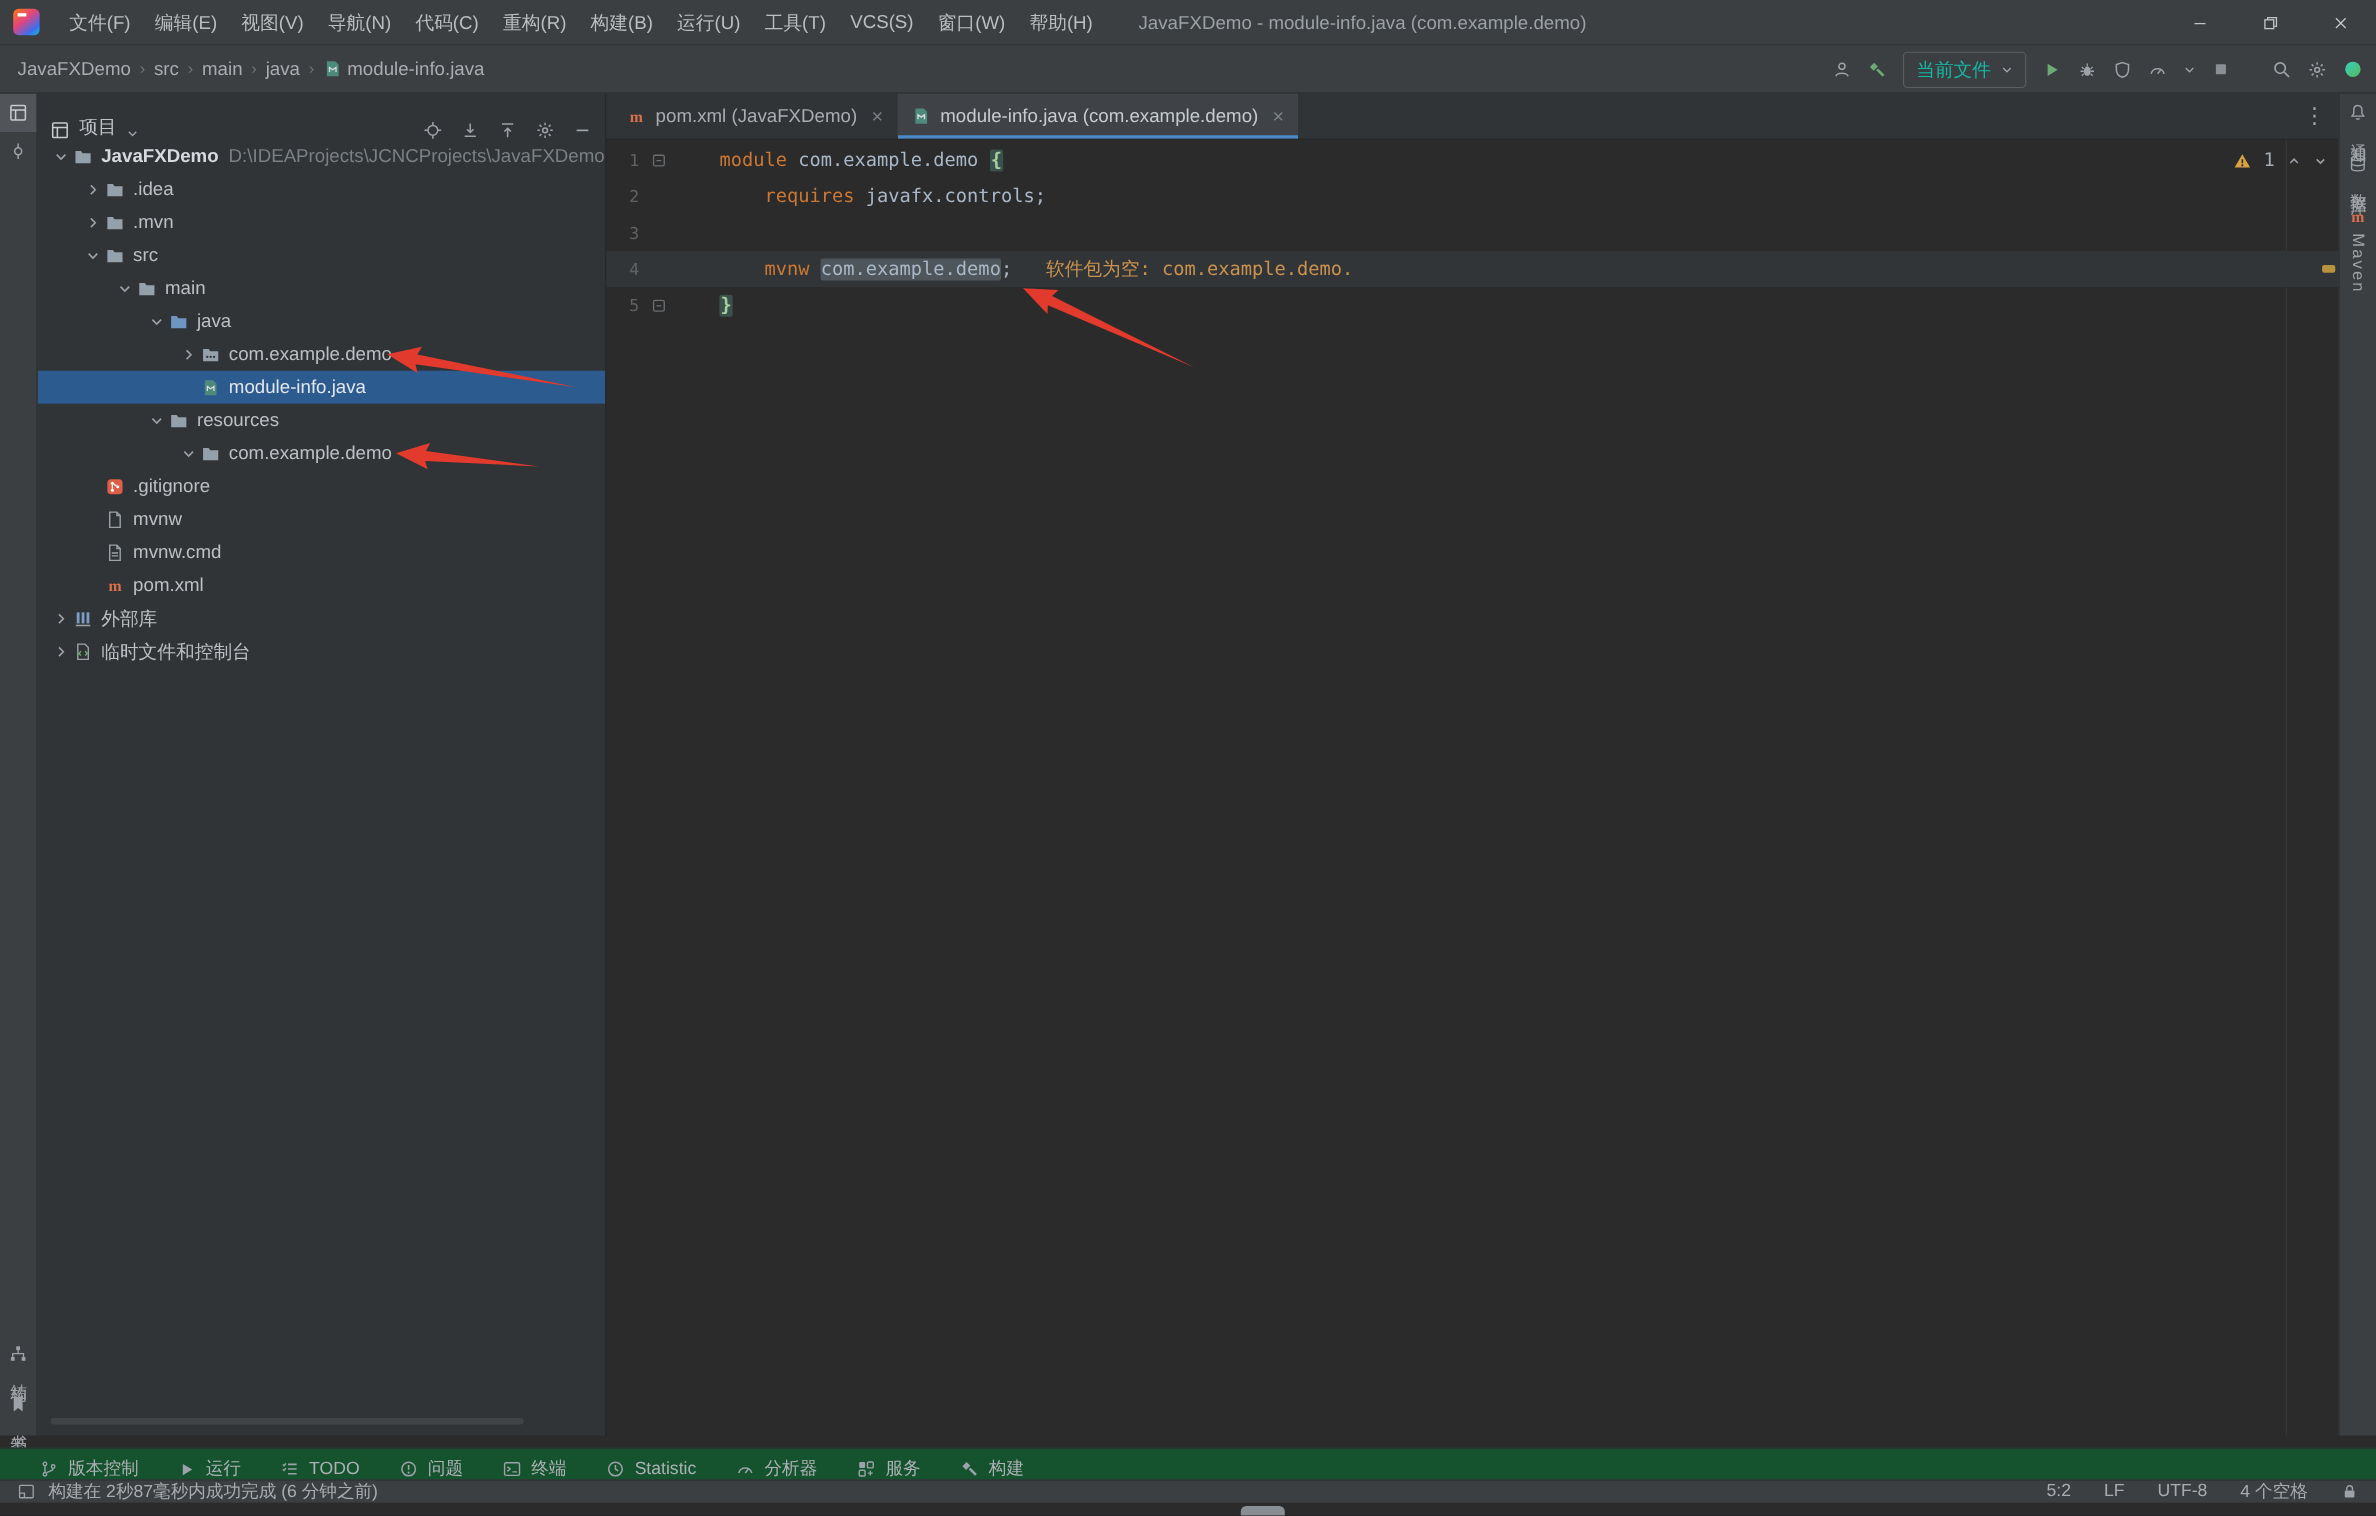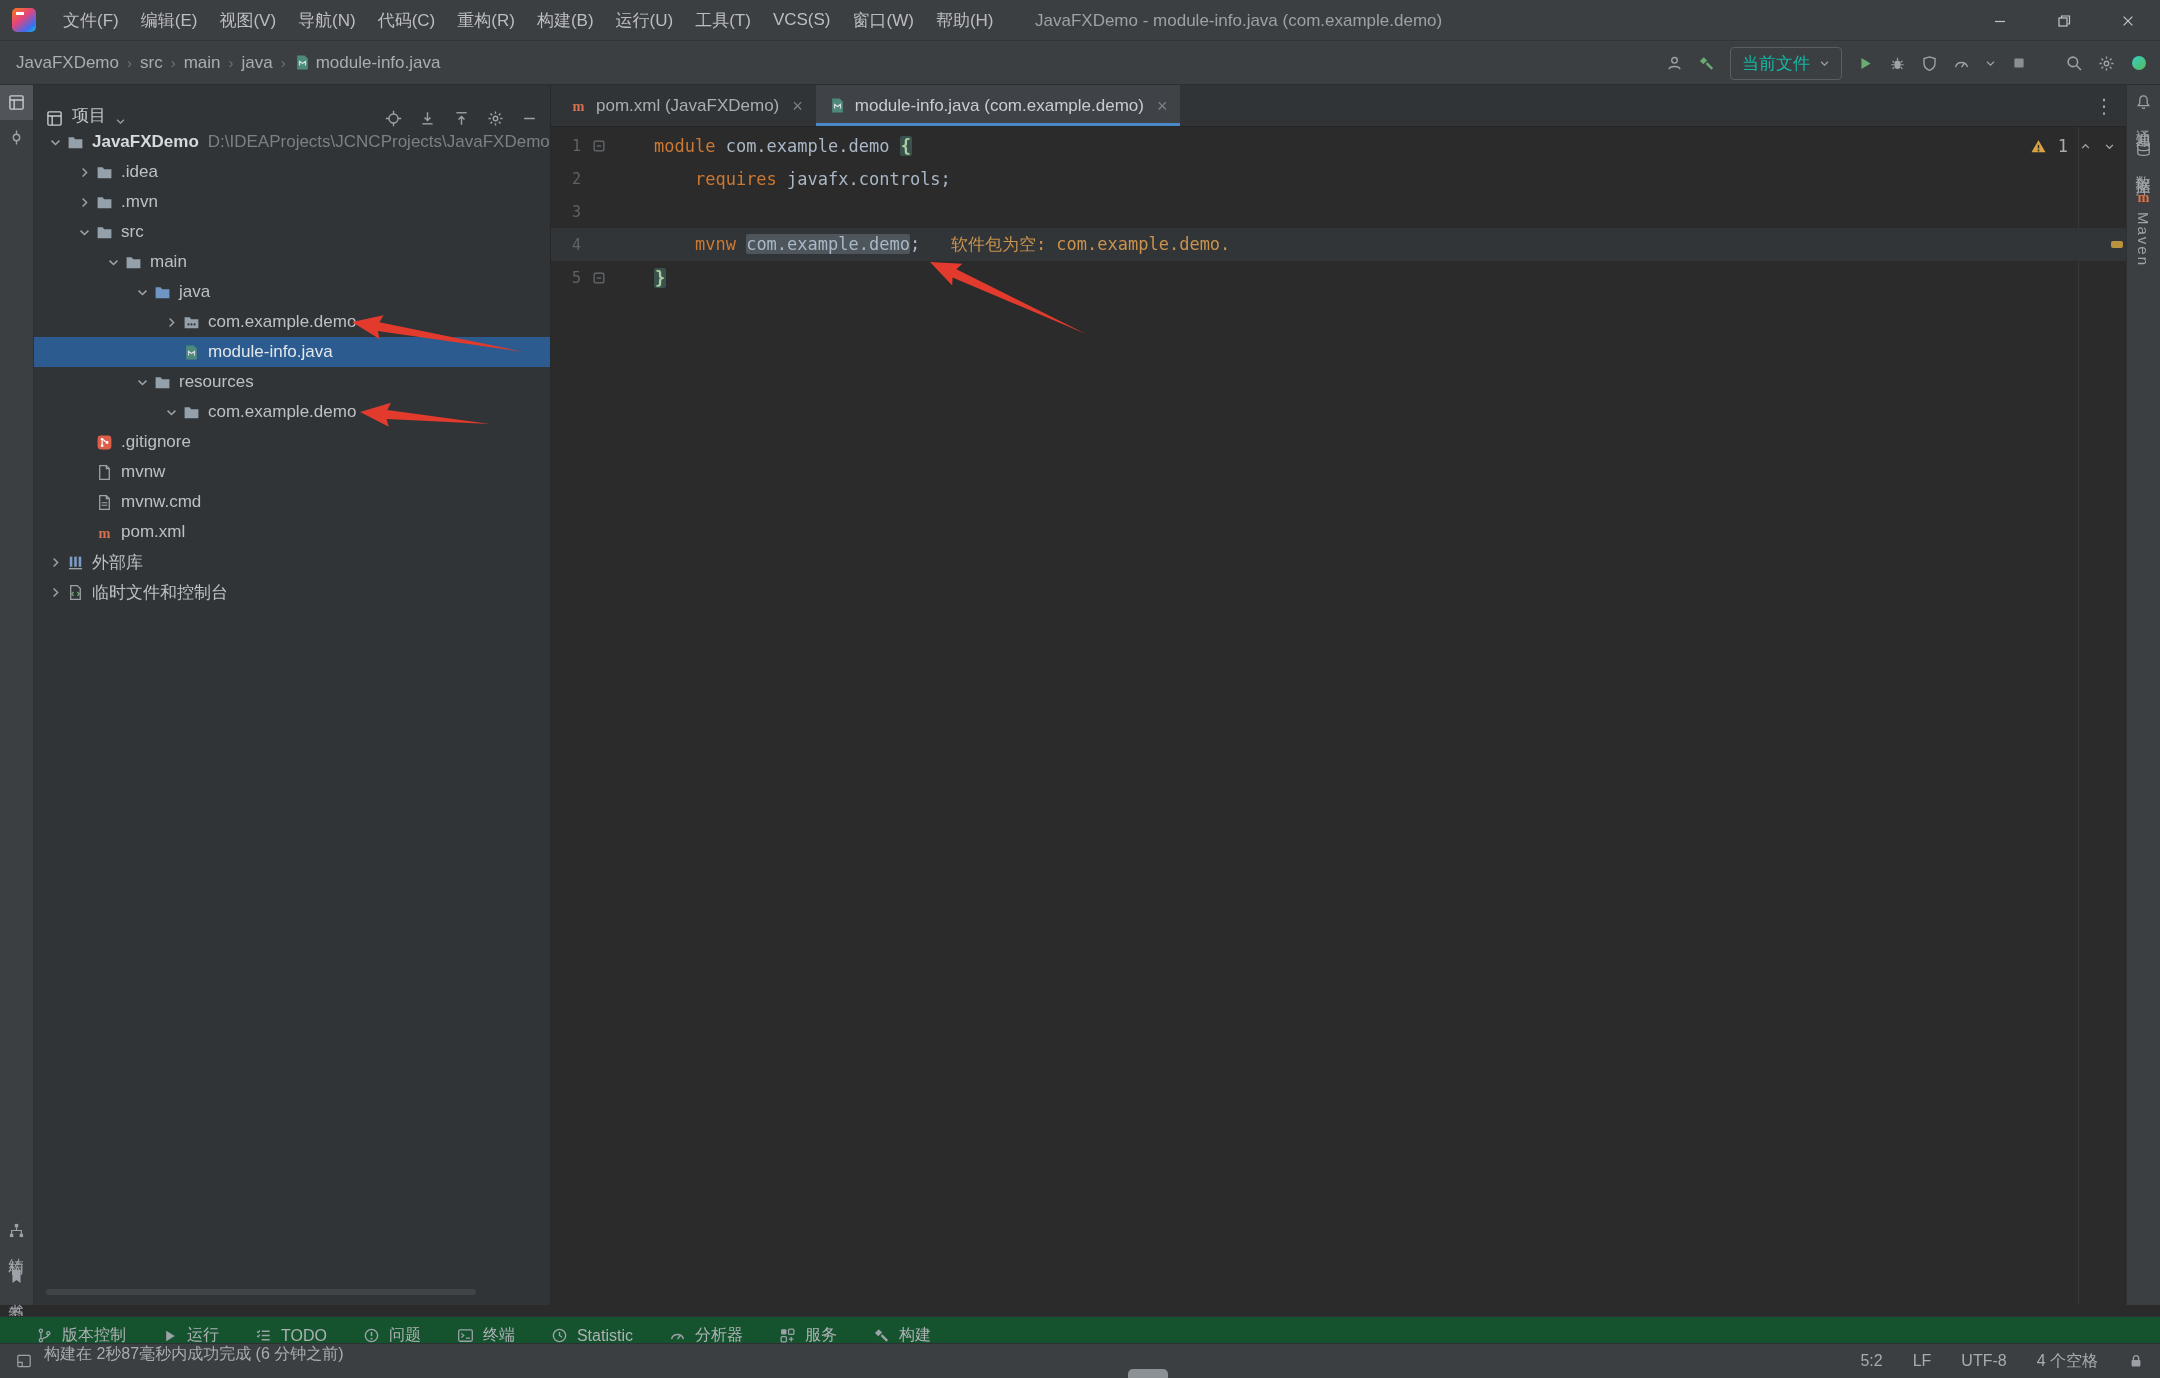--- a/index.html
+++ b/index.html
@@ -81,21 +81,21 @@
   .tok-hl{color:#a9b7c6;background:#4e565c;border-radius:2px}
   .tok-hint{color:#c9924d}
   .inspect-widget{position:absolute;top:9px;right:10px;display:flex;align-items:center;gap:11px;z-index:3;color:#a8acb0}
   .stripe-mark{position:absolute;right:3px;top:114px;width:12px;height:7px;background:#b8923f;border-radius:2px;z-index:3}
 
   
   .toolbar{position:absolute;left:0;right:0;bottom:24px;height:38px;background:#14532d;
            border-top:1px solid #2e3133;display:flex;align-items:center;gap:36px;
            padding-left:36px;font-size:16px;color:#aeb1b5;z-index:10}
   .tool-item{display:flex;align-items:center;gap:9px;white-space:nowrap}
-  .statusbar{position:absolute;left:0;right:0;bottom:0;height:35px;background:#3c3f41;
+  .statusbar{position:absolute;left:0;right:0;bottom:12px;height:21px;background:#3c3f41;
              border-top:1px solid #2e3133;display:flex;padding:0 16px;
              font-size:16px;color:#a8acb0;z-index:10}
   .sb-msg{margin-left:12px;white-space:nowrap}
   .sb-right{margin-left:auto;display:flex;align-items:center;gap:30px;white-space:nowrap}
   .notch{position:absolute;left:1128px;bottom:0;width:40px;height:9px;border-radius:5px 5px 0 0;
          background:#9aa0a5;opacity:.85;z-index:60}
 
   
   #annotations{position:absolute;inset:0;z-index:50;pointer-events:none}
 </style>

